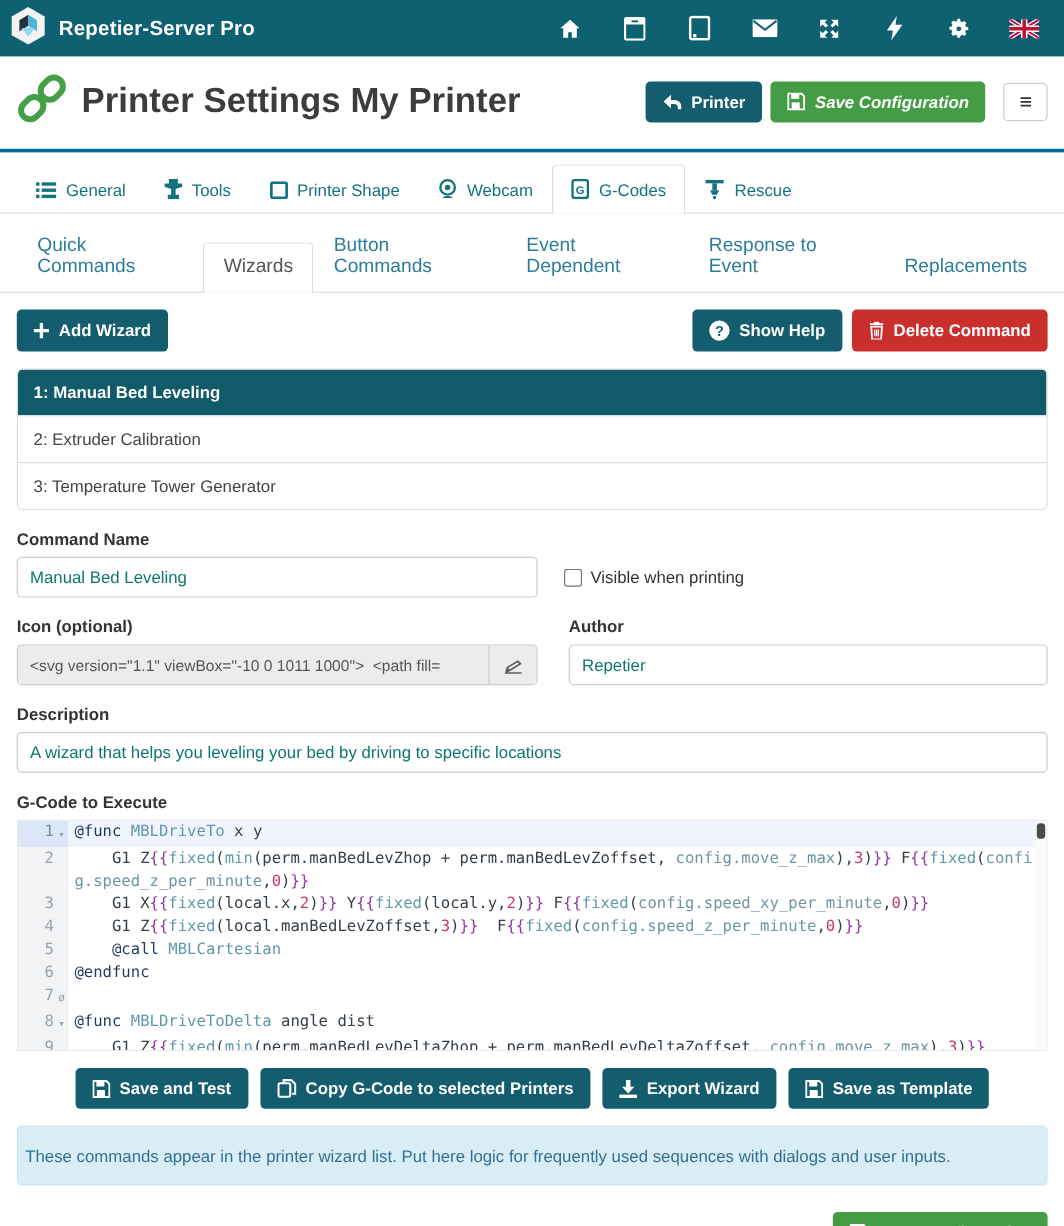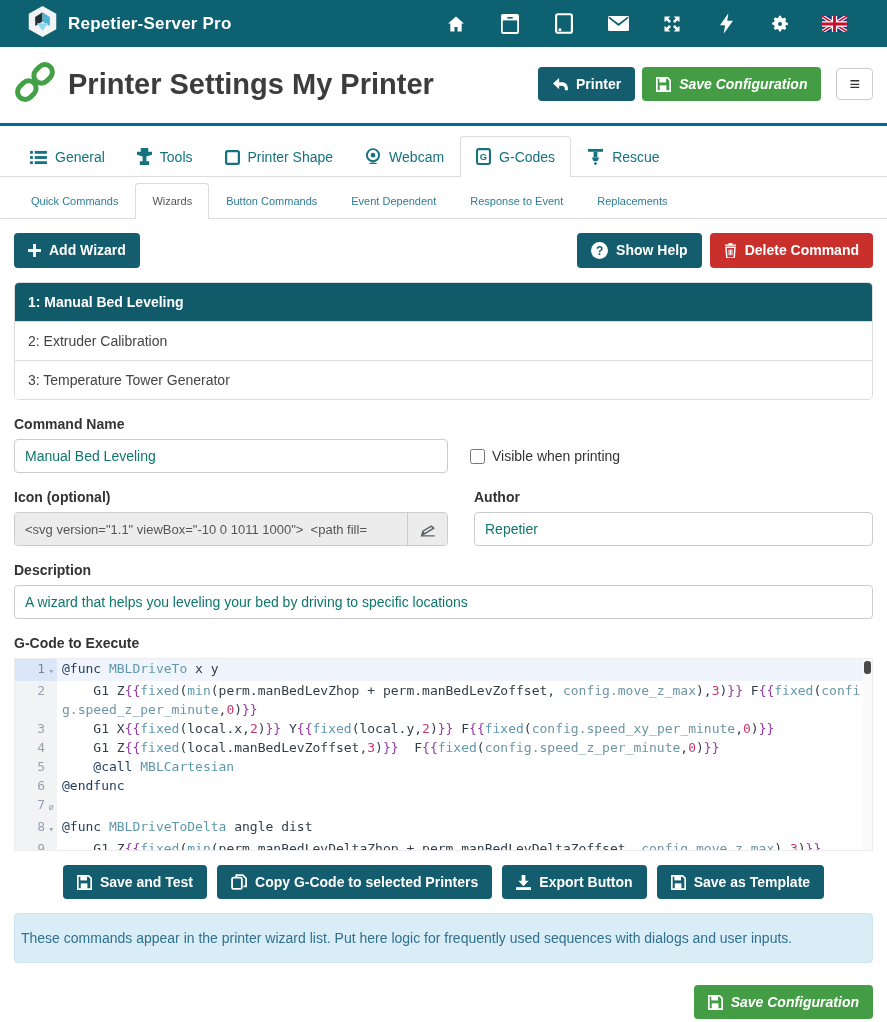--- a/index.html
+++ b/index.html
@@ -1,19 +1,19 @@
 <!DOCTYPE html>
 <html><head>
 <meta charset="utf-8">
 <style>
   * { margin:0; padding:0; box-sizing:border-box; }
   html,body { width:887px; background:#fff; font-family:"Liberation Sans", sans-serif; }
 
   
-  .navbar { height:47px; background:#0d6170; display:flex; align-items:center; padding:0 26px; }
+  .navbar { height:47px; background:#0d6170; display:flex; align-items:center; padding:0 7px; }
   .brand { display:flex; align-items:center; gap:9px; cursor:pointer; }
   .brand-title { color:#fff; font-size:17px; font-weight:bold; letter-spacing:.2px; }
   .nav-icons { margin-left:auto; display:flex; align-items:center; gap:0; }
   .nav-ic { width:54px; display:flex; justify-content:center; align-items:center; cursor:pointer; }
   .nav-ic svg { display:block; }
 
   
   .page-header { display:flex; align-items:center; padding:12px 14px 14px; border-bottom:3px solid #0369a1; }
   .chain-ic { margin-right:12px; }
   h1 { font-size:29px; color:#3c3c3c; font-weight:bold; margin-right:18px; white-space:nowrap; }
@@ -29,22 +29,22 @@
 
   
   .tabs { display:flex; align-items:flex-end; border-bottom:1px solid #ddd; padding:0 14px; margin-top:10px; }
   .tab { display:flex; align-items:center; gap:8px; padding:11px 15px; color:#15727f; font-size:14px;
          cursor:pointer; border:1px solid transparent; border-bottom:none; background:transparent; }
   .tab.active { background:#fff; border-color:#ddd; border-radius:4px 4px 0 0; margin-bottom:-1px;
                 padding-bottom:12px; }
   .tab svg { display:block; }
 
   .subtabs { display:flex; align-items:flex-end; border-bottom:1px solid #ddd; padding:0 14px; margin-top:6px; }
-  .subtab { padding:11px 16px; color:#2e7d98; font-size:11px; cursor:pointer; border:1px solid transparent;
-            border-bottom:none;text-align:right; }
+  .subtab { padding:11px 16px; color:#2e7d98; font-size:16px; cursor:pointer; border:1px solid transparent;
+            border-bottom:none; }
   .subtab.active { color:#555; background:#fff; border-color:#ddd; border-radius:4px 4px 0 0;
                    margin-bottom:-1px; padding-bottom:12px; }
 
   
   .content { padding:0 14px; }
   .actions-row { display:flex; margin-top:14px; }
   .actions-right { margin-left:auto; display:flex; gap:8px; }
   .q-circle { width:17px; height:17px; background:#fff; color:#135d6e; border-radius:50%; font-size:12px;
               font-weight:bold; display:inline-flex; align-items:center; justify-content:center; }
 
@@ -394,21 +394,21 @@
       </span>
       <span>Copy G-Code to selected Printers</span>
     </button>
     <button class="btn btn-teal">
       <span class="ic">
         <svg width="15" height="15" viewBox="0 0 16 16" fill="#fff">
             <path d="M6 0h4v6h3.5L8 12 2.5 6H6z"></path>
             <rect x="0" y="13" width="16" height="3"></rect>
           </svg>
       </span>
-      <span>Export Button</span>
+      <span>Export Wizard</span>
     </button>
     <button class="btn btn-teal">
       <span class="ic">
         <svg width="15" height="15" viewBox="0 0 18 18">
             <path d="M1 1h13l3 3v13H1z" fill="none" stroke="#fff" stroke-width="2"></path>
             <rect x="4" y="1.5" width="8" height="5" fill="#fff"></rect>
             <rect x="4.5" y="10" width="8" height="6.5" fill="#fff"></rect>
           </svg>
       </span>
       <span>Save as Template</span>

